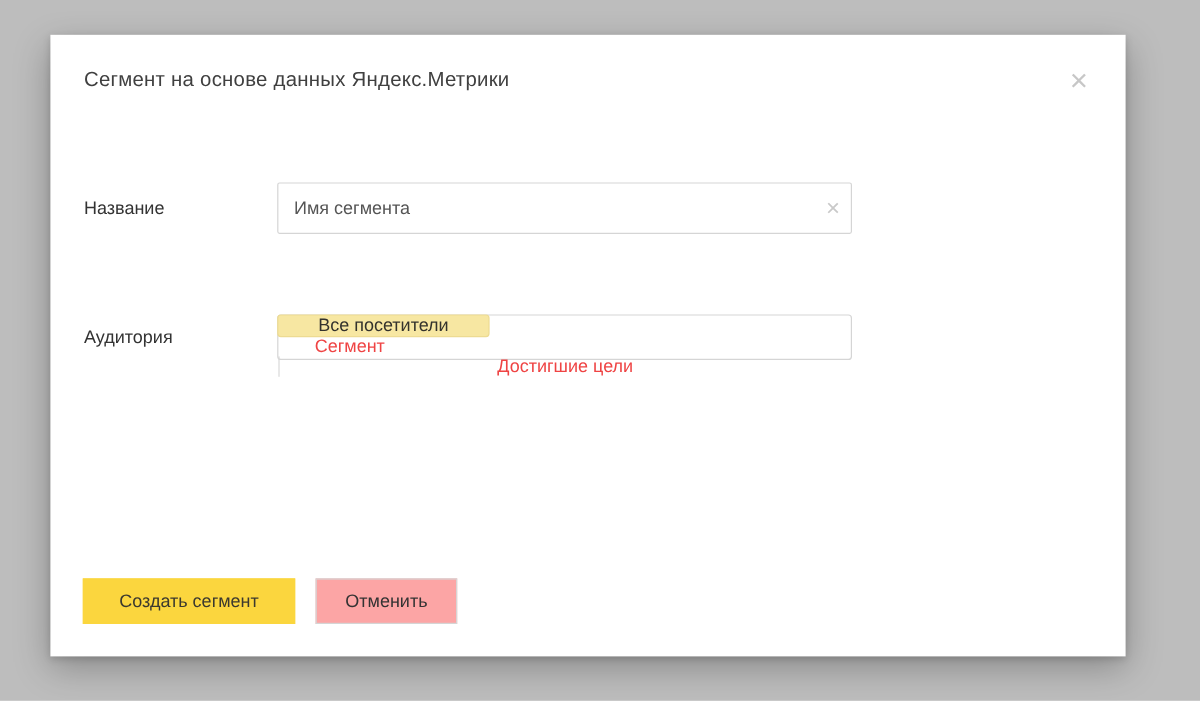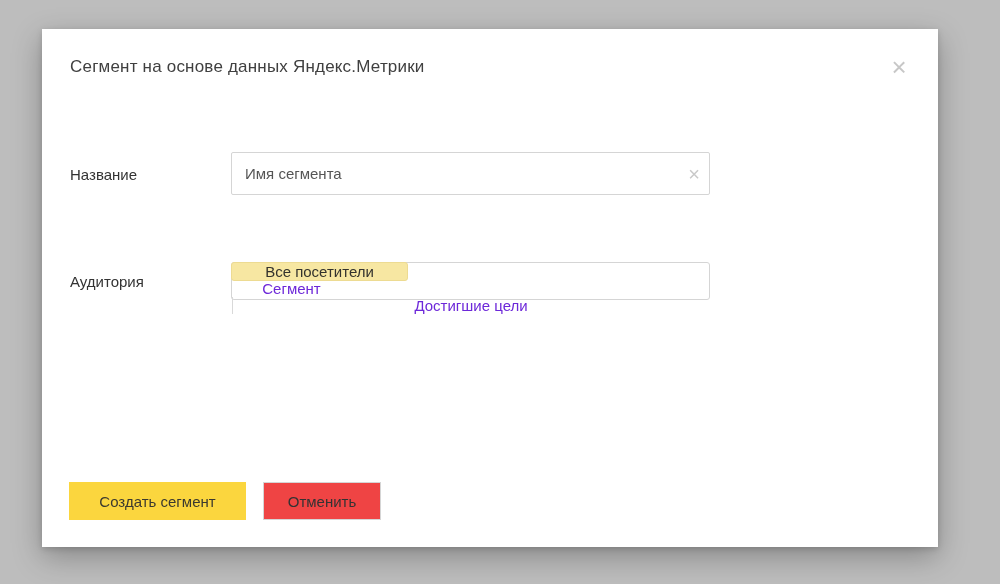--- a/index.html
+++ b/index.html
@@ -103,21 +103,21 @@
     border: 1px solid #d5d5d5;
     border-radius: 3px;
     background: #fff;
     flex-direction: column;
   }
   .segment {
     display: flex;
     align-items: center;
     justify-content: center;
     font-size: 15px;
-    color: #6d28d9;
+    color: #ef4444;
     cursor: pointer;
     position: relative;
   }
   .segment + .segment { border-left: 1px solid #d9d9d9; }
   .seg-1 { width: 177px; }
   .seg-2 { width: 119px; }
   .seg-3 { flex: 1; }
   .segment.selected {
     background: #f7e7a2;
     border: 1px solid #eddb92;
@@ -142,21 +142,21 @@
   .btn-create {
     left: 27px;
     width: 177px;
     background: #fbd63e;
     border: 1px solid #fbd63e;
     color: #3b392f;
   }
   .btn-cancel {
     left: 221px;
     width: 118px;
-    background: #ef4444;
+    background: #fca5a5;
     border: 1px solid #d5d5d5;
     color: #333333;
   }
 </style>
 </head>
 <body>
 
 <div class="modal">
 
   <div class="modal-title">Сегмент на основе данных Яндекс.Метрики</div>

